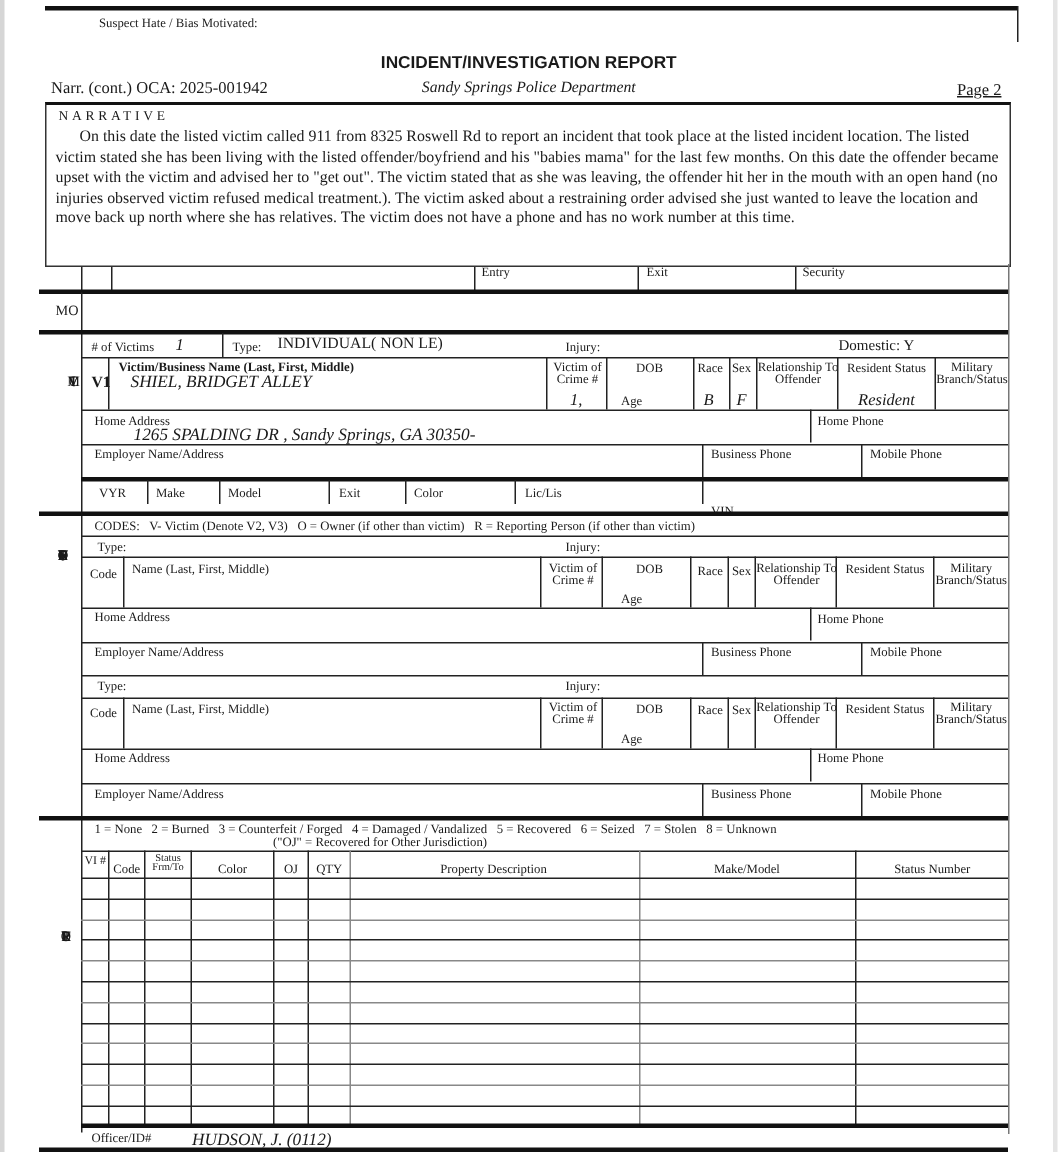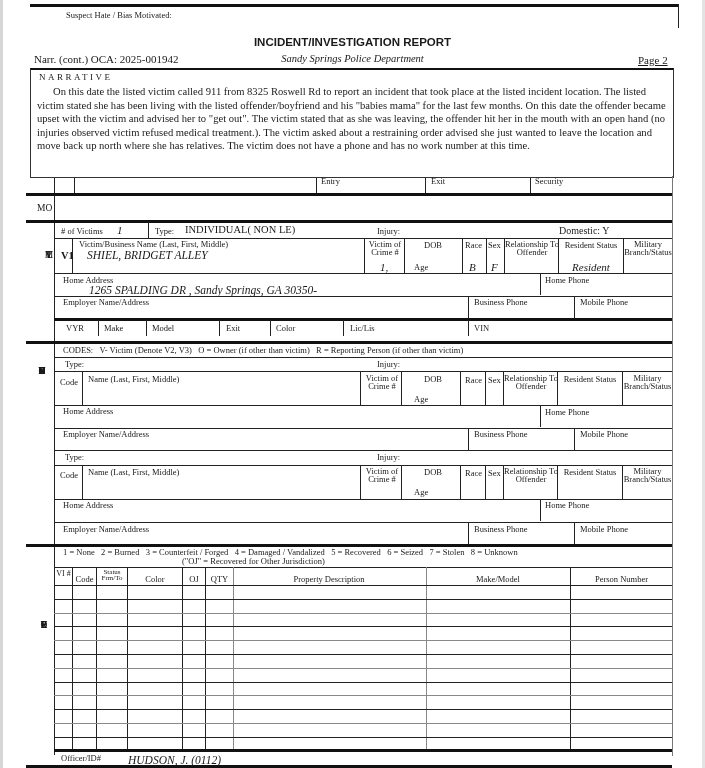--- a/index.html
+++ b/index.html
@@ -69,21 +69,21 @@
 <div class="abs hw" style="left:117px;top:224px;">1</div>
 <div class="vline" style="left:148px;top:222px;height:16px;"></div>
 <div class="abs lbl" style="left:155px;top:227px;">Type:</div>
 <div class="abs" style="left:185px;top:224px;font-size:10.5px;">INDIVIDUAL( NON LE)</div>
 <div class="abs lbl" style="left:377px;top:227px;">Injury:</div>
 <div class="abs" style="left:559px;top:225px;font-size:10px;"><span>Domestic:</span> <span>Y</span></div>
 <div class="hline" style="left:54px;top:238px;width:618px;"></div>
 
 <div class="abs" style="left:61px;top:250px;font-weight:bold;font-size:10.5px;">V1</div>
 <div class="vline" style="left:72px;top:238px;height:35px;"></div>
-<div class="abs lbl" style="left:79px;top:240px;">Victim/Business Name (Last, First, Middle)</div>
+<div class="abs lbl" style="left:79px;top:240px;font-weight:bold;">Victim/Business Name (Last, First, Middle)</div>
 <div class="abs hw" style="left:87px;top:249px;font-size:11.5px;">SHIEL, BRIDGET ALLEY</div>
 <div class="vline" style="left:364px;top:238px;height:35px;"></div>
 <div class="abs lbl c" style="left:366px;top:240px;width:38px;line-height:8px;">Victim of Crime #</div>
 <div class="abs hw" style="left:380px;top:261px;">1,</div>
 <div class="vline" style="left:404px;top:238px;height:35px;"></div>
 <div class="abs lbl" style="left:424px;top:241px;">DOB</div>
 <div class="abs lbl" style="left:414px;top:263px;">Age</div>
 <div class="vline" style="left:462px;top:238px;height:35px;"></div>
 <div class="abs lbl" style="left:465px;top:241px;">Race</div>
 <div class="abs hw" style="left:469px;top:261px;">B</div>
@@ -116,21 +116,21 @@
 <div class="abs lbl" style="left:104px;top:324px;">Make</div>
 <div class="vline" style="left:146px;top:320px;height:16px;"></div>
 <div class="abs lbl" style="left:152px;top:324px;">Model</div>
 <div class="vline" style="left:219px;top:320px;height:16px;"></div>
 <div class="abs lbl" style="left:226px;top:324px;">Exit</div>
 <div class="vline" style="left:270px;top:320px;height:16px;"></div>
 <div class="abs lbl" style="left:276px;top:324px;">Color</div>
 <div class="vline" style="left:343px;top:320px;height:16px;"></div>
 <div class="abs lbl" style="left:350px;top:324px;">Lic/Lis</div>
 <div class="vline" style="left:468px;top:320px;height:16px;"></div>
-<div class="abs lbl" style="left:474px;top:324px;">VIN</div>
+<div class="abs lbl" style="left:474px;top:336px;">VIN</div>
 <div class="hline thick" style="left:26px;top:341px;width:646px;"></div>
 
 <div class="abs" style="left:36px;top:366px;width:12px;">
   <div class="vert">O</div>
   <div class="vert">T</div>
   <div class="vert">H</div>
   <div class="vert">E</div>
   <div class="vert">R</div>
   <div class="vert">S</div>
   <div class="vert" style="height:11px;"></div>
@@ -229,21 +229,21 @@
 </div>
 
 <div class="abs lbl c" style="left:55px;top:570px;width:17px;line-height:7px;font-size:8px;">VI #</div>
 <div class="abs lbl c" style="left:73px;top:575px;width:23px;">Code</div>
 <div class="abs lbl c" style="left:97px;top:569px;width:30px;line-height:6px;font-size:7px;">Status Frm/To</div>
 <div class="abs lbl c" style="left:128px;top:575px;width:54px;">Color</div>
 <div class="abs lbl c" style="left:183px;top:575px;width:22px;">OJ</div>
 <div class="abs lbl c" style="left:206px;top:575px;width:27px;">QTY</div>
 <div class="abs lbl c" style="left:233px;top:575px;width:192px;">Property Description</div>
 <div class="abs lbl c" style="left:426px;top:575px;width:144px;">Make/Model</div>
-<div class="abs lbl c" style="left:571px;top:575px;width:101px;">Person Number</div>
+<div class="abs lbl c" style="left:571px;top:575px;width:101px;">Status Number</div>
 
 <div class="vline" style="left:72px;top:567px;height:183px;"></div>
 <div class="vline" style="left:96px;top:567px;height:183px;"></div>
 <div class="vline" style="left:127px;top:567px;height:183px;"></div>
 <div class="vline" style="left:182px;top:567px;height:183px;"></div>
 <div class="vline" style="left:205px;top:567px;height:183px;"></div>
 <div class="vline gray" style="left:233px;top:567px;height:183px;"></div>
 <div class="vline gray" style="left:426px;top:567px;height:183px;"></div>
 <div class="vline" style="left:570px;top:567px;height:183px;"></div>
 

